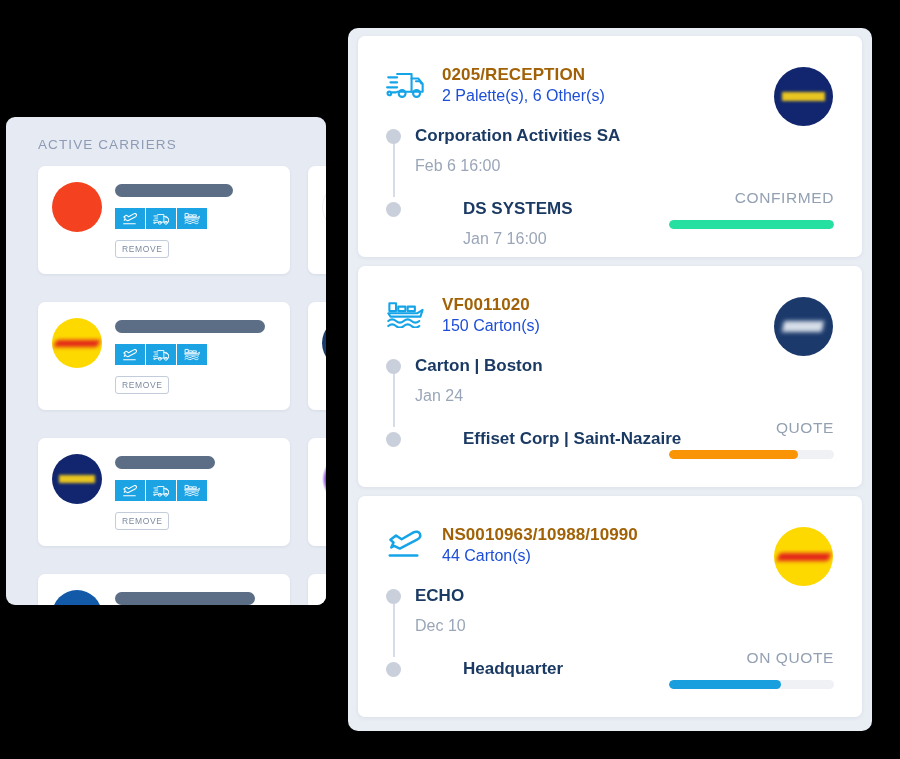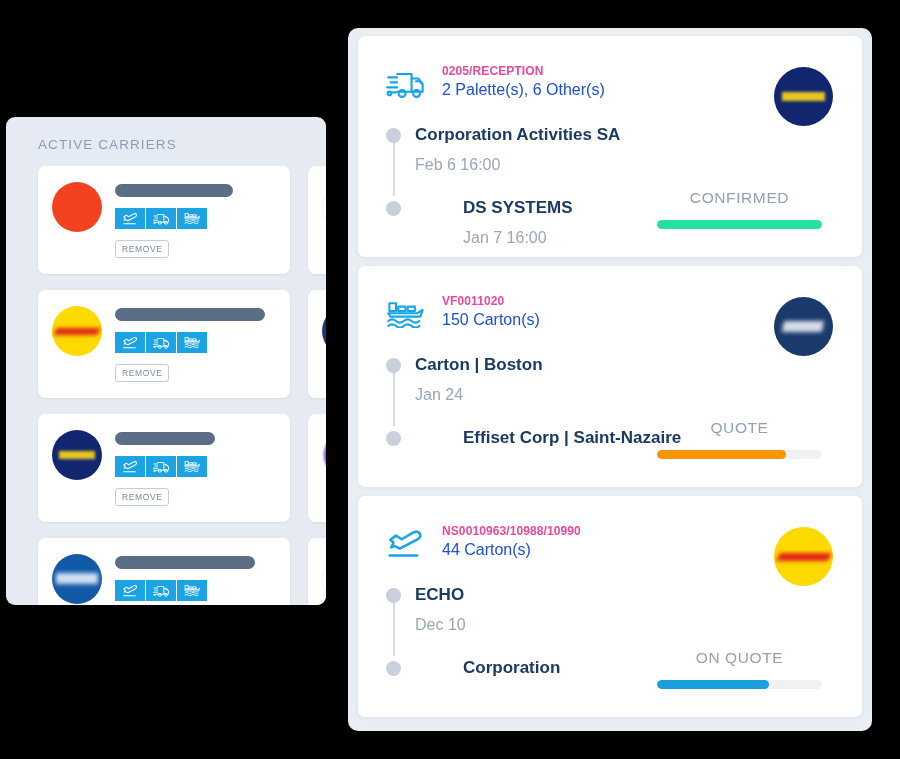--- a/index.html
+++ b/index.html
@@ -25,21 +25,21 @@
   .carriers-title {
     font-size: 13.5px;
     letter-spacing: 1.1px;
     color: #8d9bb5;
     padding: 20px 2px 14px 16px;
     font-weight: 400;
   }
   .carriers-grid {
     display: grid;
     grid-template-columns: 252px 252px;
-    gap: 16px 18px;
+    gap: 28px 18px;
     padding-left: 16px;
   }
   .carrier-card {
     background: #ffffff;
     border-radius: 7px;
     height: 108px;
     padding: 14px 14px 10px 14px;
     display: flex;
     align-items: flex-start;
     box-shadow: 0 1px 3px rgba(40,60,100,0.08);
@@ -147,23 +147,23 @@
   .ship-card:last-child { margin-bottom: 0; }
 
   .ship-head { display: flex; align-items: flex-start; }
   .mode-icon {
     width: 56px; height: 44px; flex: none;
     display: flex; align-items: center; justify-content: flex-start;
     color: #16a4e8;
   }
   .ship-titles { padding-top: 2px; }
   .ship-ref {
-    font-size: 12px;
+    font-size: 17px;
     font-weight: bold;
-    color: #ec4899;
+    color: #a16207;
     letter-spacing: 0.1px;
     line-height: 1.25;
   }
   .ship-qty {
     font-size: 16px;
     color: #1d4ed8;
     line-height: 1.3;
     margin-top: 1px;
   }
   .carrier-avatar {
@@ -191,23 +191,23 @@
   .stop-name {
     font-size: 17px; font-weight: bold; color: #1b3a63;
     line-height: 1.25;
   }
   .stop-date {
     font-size: 16px; color: #9aa6b8; line-height: 1.3; margin-top: 10px;
   }
 
   .status-block {
     position: absolute;
-    right: 40px; bottom: 28px;
+    right: 28px; bottom: 28px;
     width: 165px;
-    text-align: center;
+    text-align: right;
   }
   .status-label {
     font-size: 15.5px;
     letter-spacing: 0.6px;
     color: #93a0b2;
     margin-bottom: 13px;
   }
   .progress-track {
     height: 9px;
     border-radius: 5px;
@@ -517,21 +517,21 @@
             <div class="route-stop">
               <div class="dot"></div>
               <div>
                 <div class="stop-name">ECHO</div>
                 <div class="stop-date">Dec 10</div>
               </div>
             </div>
             <div class="route-stop">
               <div class="dot"></div>
               <div>
-                <div class="stop-name">Corporation</div>
+                <div class="stop-name">Headquarter</div>
               </div>
             </div>
           </div>
           <div class="status-block">
             <div class="status-label">ON QUOTE</div>
             <div class="progress-track">
               <div class="progress-fill" style="width:68%;background:#199fdd"></div>
             </div>
           </div>
         </div>

